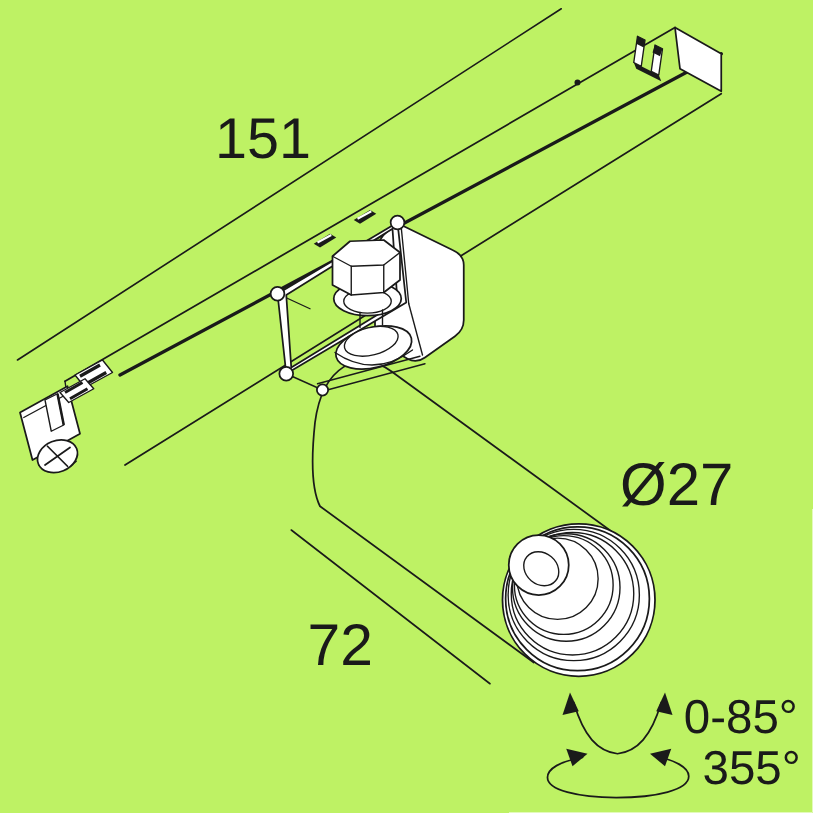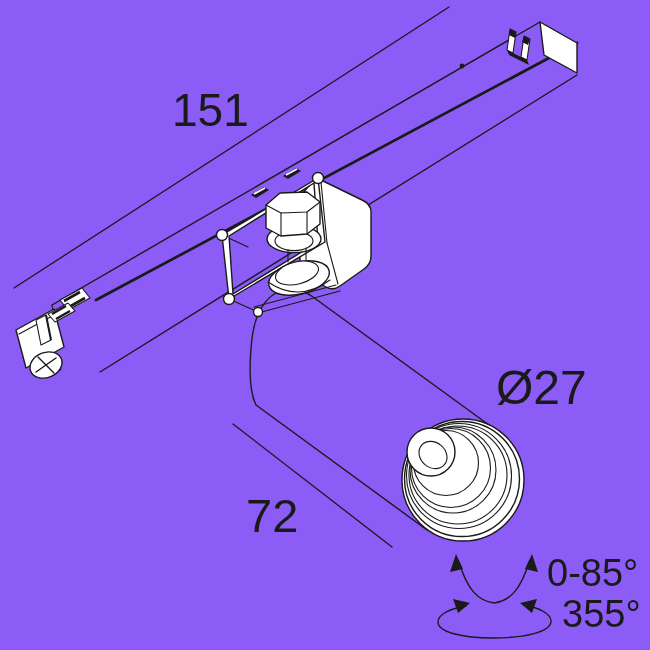--- a/index.html
+++ b/index.html
@@ -1,16 +1,16 @@
 <!DOCTYPE html>
 <html><head>
 <meta charset="utf-8">
 <style>
   html,body{margin:0;padding:0;background:#ffffff;}
-  .stage{position:relative;width:650px;height:650px;background:#8b5cf6;overflow:hidden;
+  .stage{position:relative;width:650px;height:650px;background:#bef264;overflow:hidden;
          font-family:"Liberation Sans", sans-serif;}
   svg{display:block}
   svg text{font-family:"Liberation Sans", sans-serif;fill:#1a1a1a;}
   .ln   {fill:none;stroke:#1a1a1a;stroke-width:1.4;stroke-linecap:round;stroke-linejoin:round;}
   .lnthin{fill:none;stroke:#1a1a1a;stroke-width:1.1;stroke-linecap:round;stroke-linejoin:round;}
   .lnheavy{fill:none;stroke:#1a1a1a;stroke-width:2.7;stroke-linecap:round;stroke-linejoin:round;}
   .wfill{fill:#ffffff;stroke:#1a1a1a;stroke-width:1.4;stroke-linejoin:round;}
   .wfillthin{fill:#ffffff;stroke:#1a1a1a;stroke-width:1.1;stroke-linejoin:round;}
   .dark {fill:#1a1a1a;stroke:none;}
   .dim  {fill:none;stroke:#1a1a1a;stroke-width:1.3;stroke-linecap:round;}

